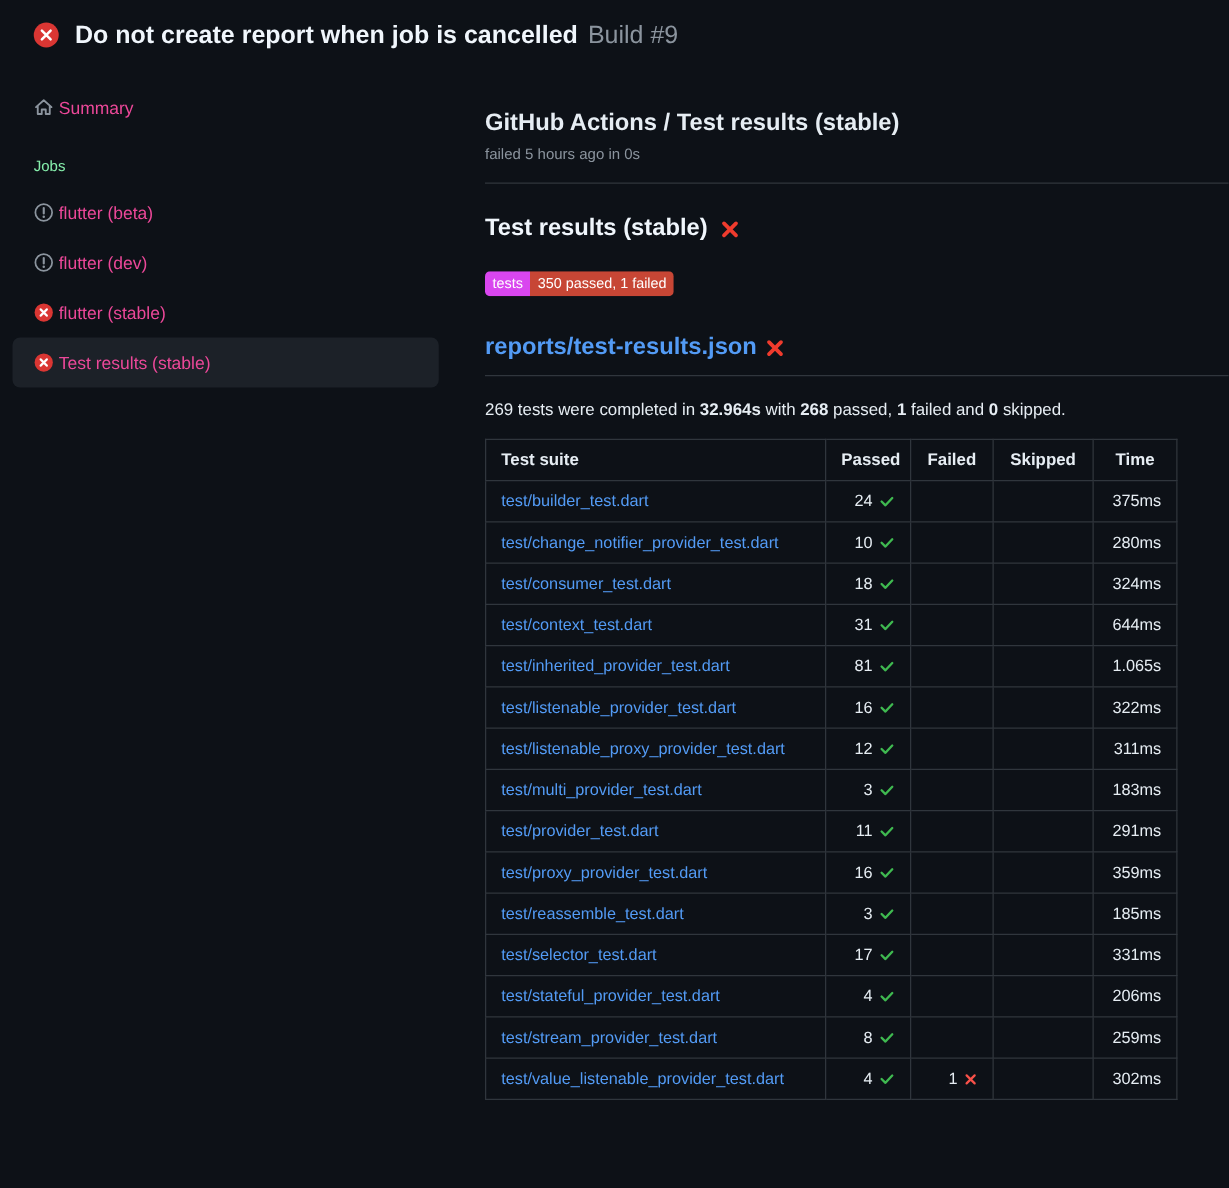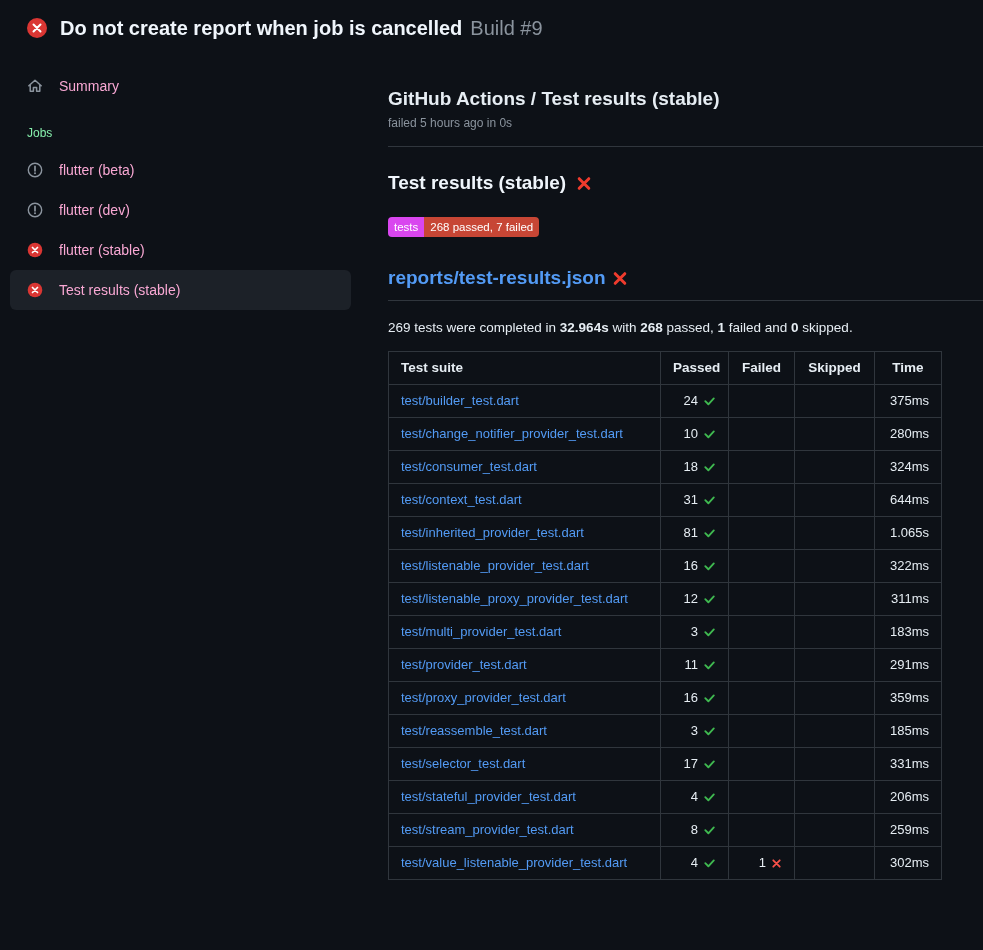--- a/index.html
+++ b/index.html
@@ -15,22 +15,22 @@
   .circle-x {
     width: 20px; height: 20px; border-radius: 50%;
     background: #da3633; display: inline-flex; align-items: center; justify-content: center; flex: none;
   }
   .header h1 { font-size: 20px; font-weight: 700; color: #f0f6fc; line-height: 1.2; }
   .build { color: #8b949e; font-weight: 400; margin-left: 8px; }
   
   .layout { display: flex; align-items: flex-start; }
   .sidebar { width: 361px; flex: none; padding: 14px 10px 0 10px; }
   .side-item {
-    display: flex; align-items: center; gap: 16px; height: 40px; padding: 0 17px;
-    border-radius: 6px; font-size: 14px; color: #f9a8d4; cursor: pointer;
+    display: flex; align-items: center; gap: 4px; height: 40px; padding: 0 17px;
+    border-radius: 6px; font-size: 14px; color: #ec4899; cursor: pointer;
   }
   .side-item.selected { background: #1c2128; }
   .icon { display: inline-flex; width: 16px; height: 16px; flex: none; align-items: center; justify-content: center; }
   .jobs-label { color: #86efac; font-size: 12px; padding: 20px 17px 10px 17px; }
   
   .main { flex: 1; min-width: 0; padding: 36px 32px 0 27px; }
   .breadcrumb { font-weight: 700; font-size: 19px; color: #e6edf3; }
   .status-line { font-size: 12px; color: #8b949e; margin-top: 6px; }
   .divider { border: none; border-top: 1px solid #30363d; margin: 16px -32px 0 0; }
   .section-title { display: flex; align-items: center; gap: 10px; margin-top: 25px; font-size: 19px; font-weight: 700; color: #f0f6fc; }
@@ -137,21 +137,21 @@
       <span>Test results (stable)</span>
       <span class="icon">
         <svg width="17" height="17" viewBox="0 0 16 16">
             <path d="M3.2 3.2 L12.8 12.8 M12.8 3.2 L3.2 12.8" stroke="#ef3b2d" stroke-width="3" stroke-linecap="round"></path>
           </svg>
       </span>
     </h2>
 
     <div class="badge">
       <span class="badge-left" style="background: #d946ef;">tests</span>
-      <span class="badge-right" style="background: rgb(199, 70, 53);">268 passed, 7 failed</span>
+      <span class="badge-right" style="background: rgb(199, 70, 53);">350 passed, 1 failed</span>
     </div>
 
     <div class="report-heading">
       <a href="#">reports/test-results.json</a>
       <span class="icon">
         <svg width="17" height="17" viewBox="0 0 16 16">
             <path d="M3.2 3.2 L12.8 12.8 M12.8 3.2 L3.2 12.8" stroke="#ef3b2d" stroke-width="3" stroke-linecap="round"></path>
           </svg>
       </span>
     </div>

